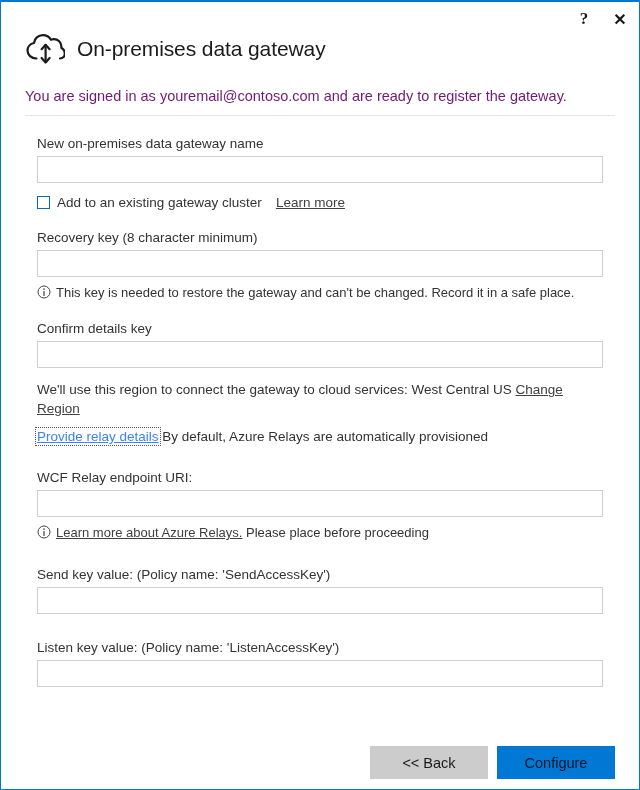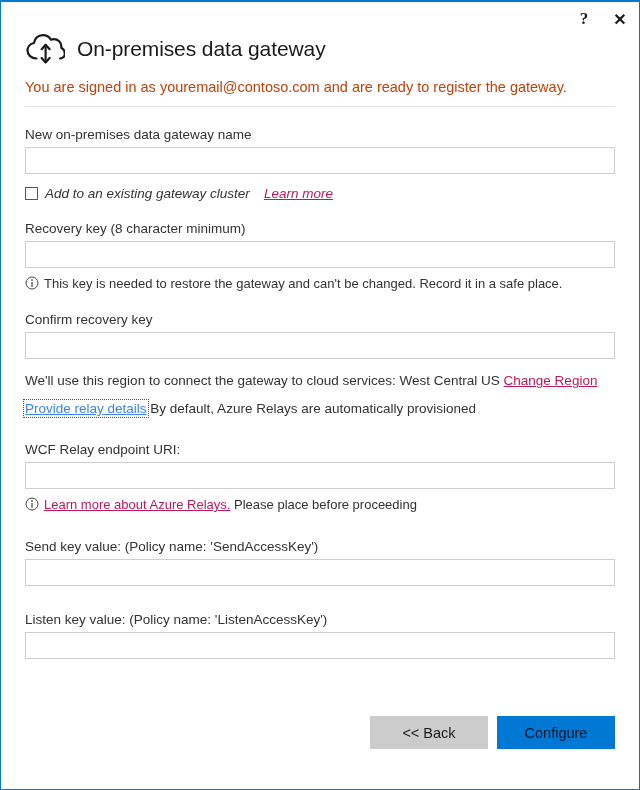--- a/index.html
+++ b/index.html
@@ -70,35 +70,35 @@
     flex: 0 0 auto;
   }
   .app-title {
     font-size: 21px;
     color: #1b1b1b;
     font-weight: normal;
     letter-spacing: -0.1px;
     white-space: nowrap;
   }
   .signin-text {
-    margin-top: 9px;
+    margin-top: 18px;
     font-size: 14.5px;
     line-height: 21px;
-    color: #c2410c;
+    color: #701a75;
     max-width: 560px;
   }
   .divider {
     margin-top: 8px;
     height: 1px;
     background: #e3e3e3;
   }
 
   
   .body {
-    padding: 0 24px;
+    padding: 0 36px;
   }
   .field-label {
     font-size: 13.5px;
     color: #333333;
     margin-top: 20px;
     margin-bottom: 5px;
     display: block;
   }
   .text-input {
     box-sizing: border-box;
@@ -114,40 +114,39 @@
     outline: none;
   }
 
   
   .checkbox-row {
     display: flex;
     align-items: center;
     margin-top: 12px;
     font-size: 13.5px;
     color: #333333;
-    font-style: italic;
   }
   .cb-box {
     box-sizing: border-box;
     width: 13px;
     height: 13px;
     border: 1px solid #0b6cb3;
     background: #ffffff;
     margin-right: 7px;
     flex: 0 0 auto;
     cursor: pointer;
   }
   .cb-label {
     cursor: default;
     margin-right: 14px;
   }
 
   
   .link {
-    color: #be185d;
+    color: #404040;
     text-decoration: underline;
     cursor: pointer;
   }
   .link-focused {
     color: #3b82f6;
     text-decoration: underline;
     cursor: pointer;
     outline: 1px dotted #555555;
     outline-offset: 1px;
   }
@@ -179,22 +178,22 @@
     font-size: 13.5px;
     color: #333333;
     line-height: 19px;
   }
 
   
   .footer {
     position: absolute;
     left: 0;
     right: 0;
-    bottom: 8px;
-    padding: 0 24px 32px 24px;
+    bottom: 0;
+    padding: 0 24px 10px 24px;
     display: flex;
     justify-content: flex-end;
     gap: 9px;
   }
   .btn {
     box-sizing: border-box;
     min-width: 118px;
     height: 33px;
     font-family: "Liberation Sans", sans-serif;
     font-size: 14.5px;
@@ -255,21 +254,21 @@
       <span class="info-icon">
         <svg viewBox="0 0 14 14" width="14" height="14" aria-hidden="true">
           <circle cx="7" cy="7" r="6" fill="none" stroke="#444444" stroke-width="1"></circle>
           <circle cx="7" cy="4.1" r="0.85" fill="#444444"></circle>
           <rect x="6.4" y="6.0" width="1.2" height="5.0" fill="#444444"></rect>
         </svg>
       </span>
       <span>This key is needed to restore the gateway and can't be changed. Record it in a safe place.</span>
     </div>
 
-    <label class="field-label">Confirm recovery key</label>
+    <label class="field-label">Confirm details key</label>
     <input class="text-input" type="text" value="" placeholder="" style="">
 
     <div class="plain-note">
       <span>We'll use this region to connect the gateway to cloud services: West Central US</span>
       <span class="link">Change Region</span>
     </div>
 
     <div class="relay-note">
       <span class="link-focused">Provide relay details</span>
       <span>By default, Azure Relays are automatically provisioned</span>

